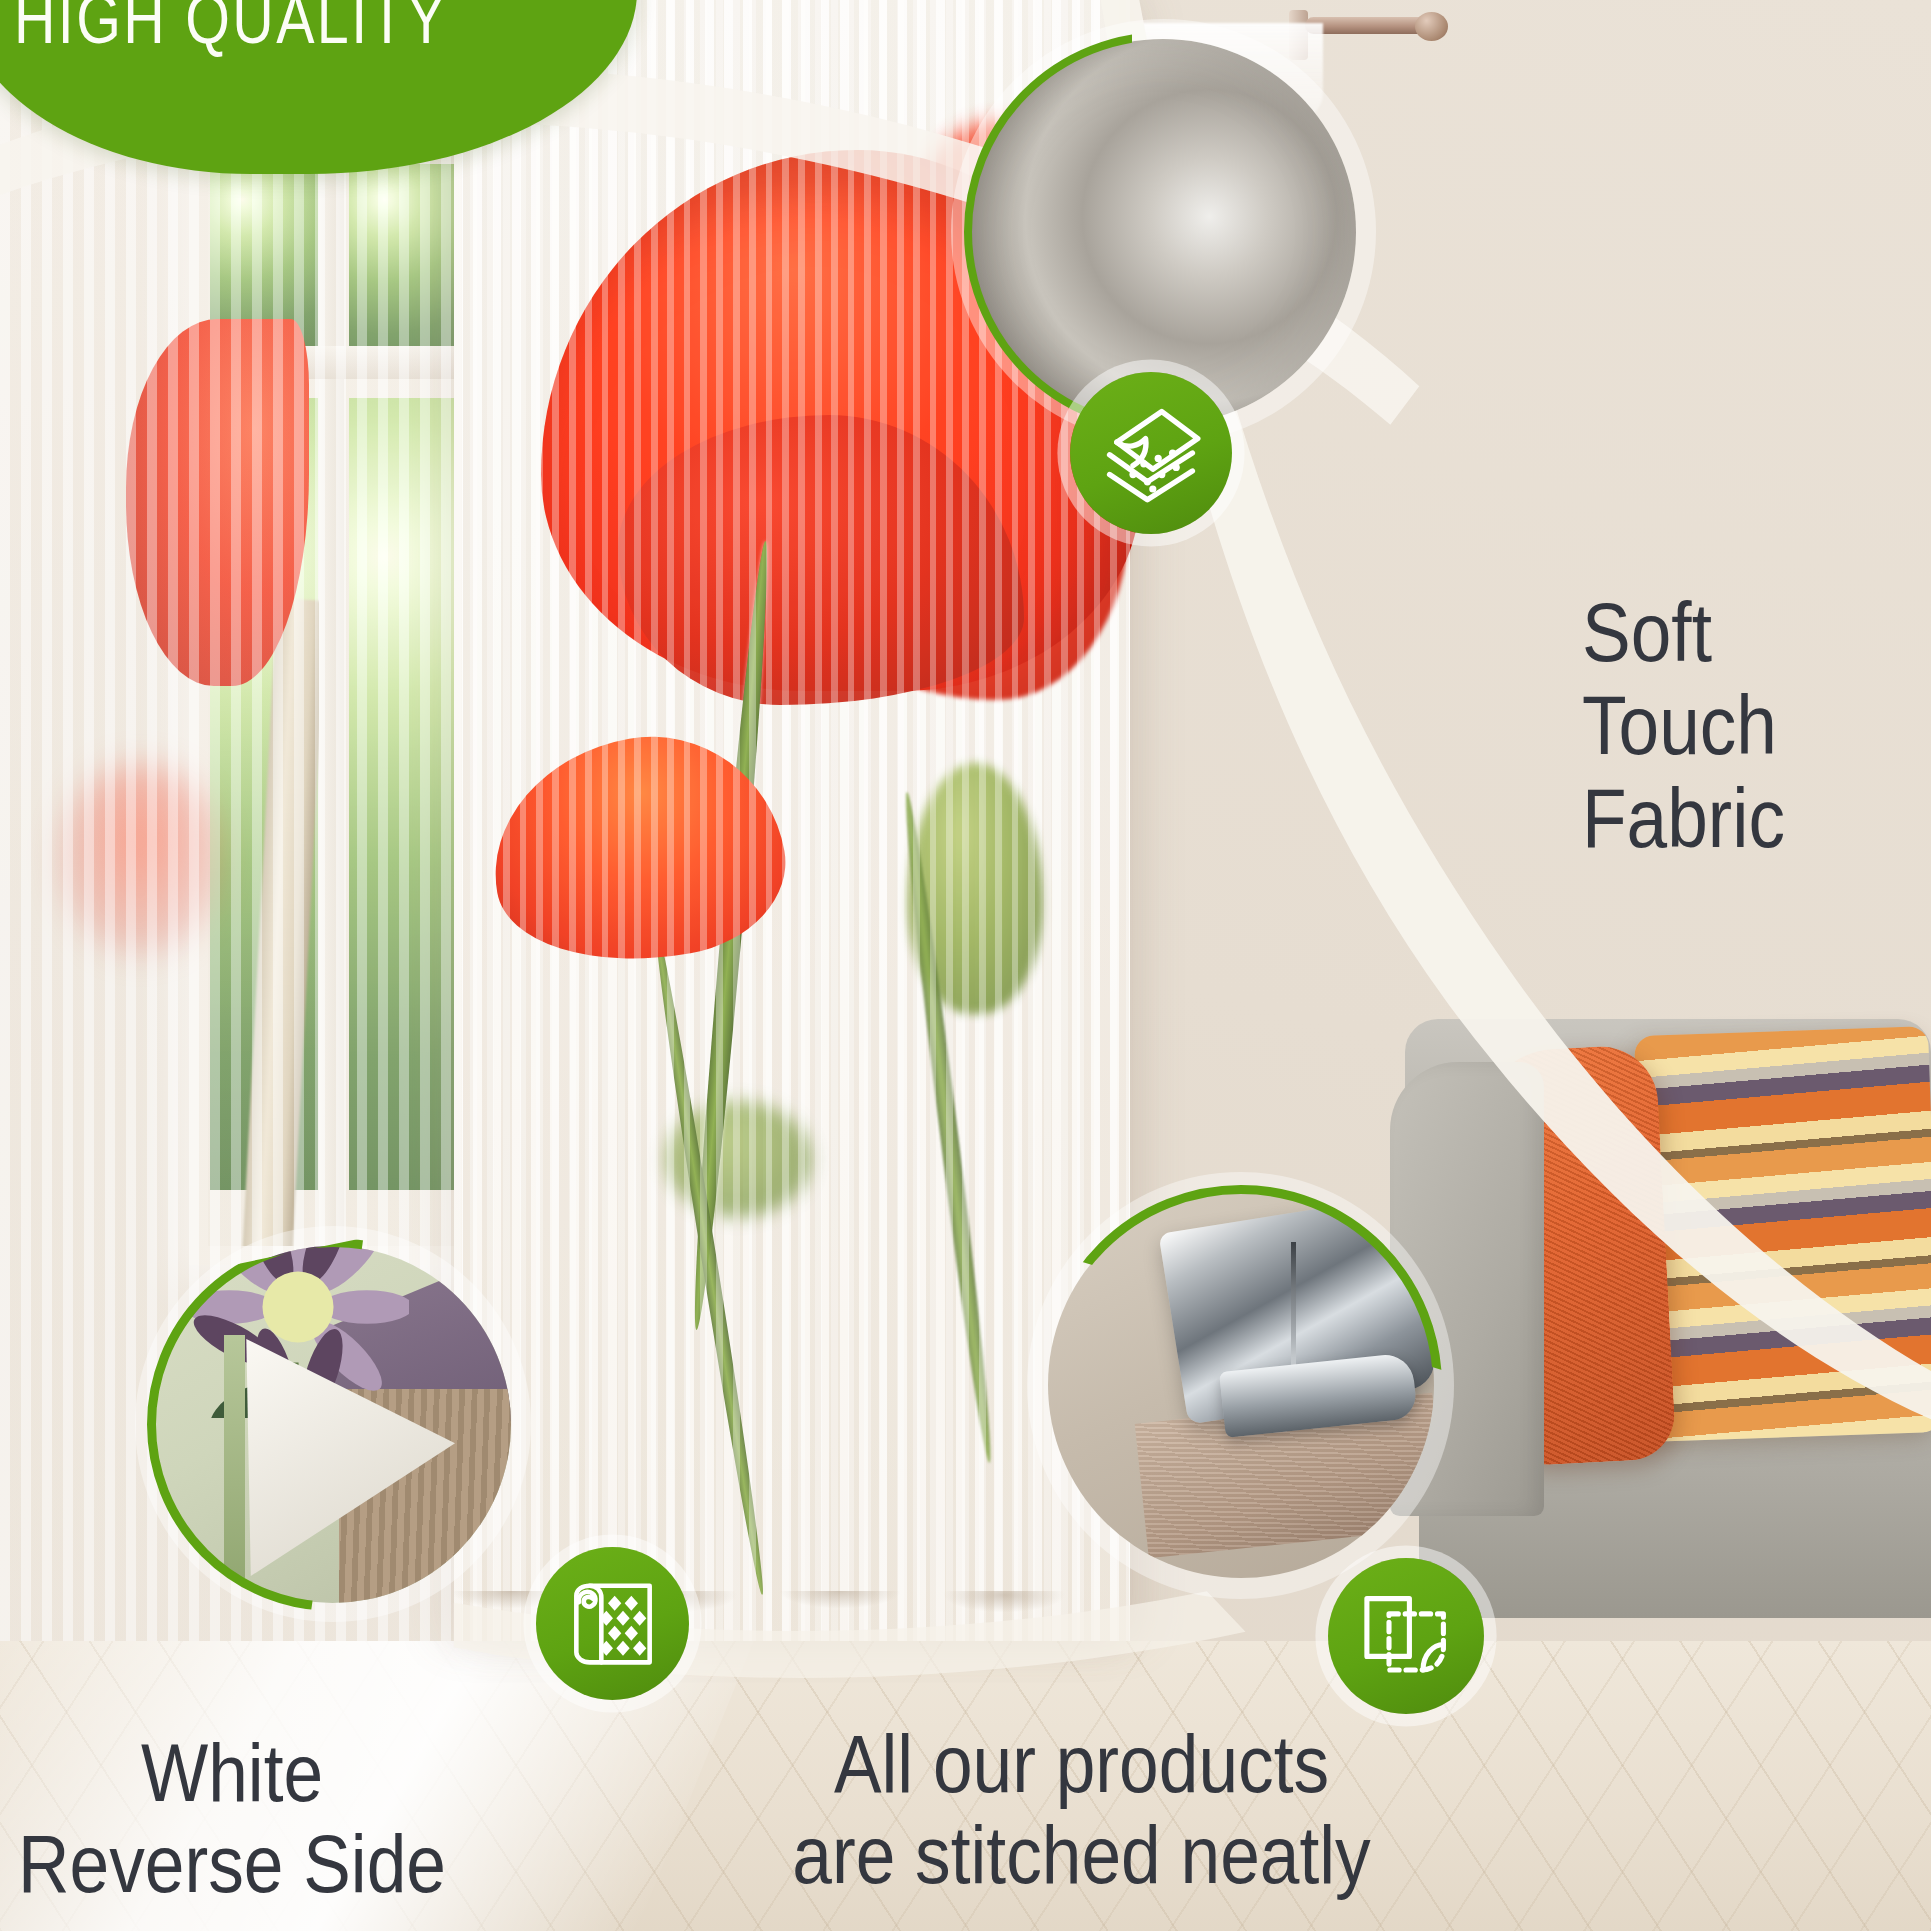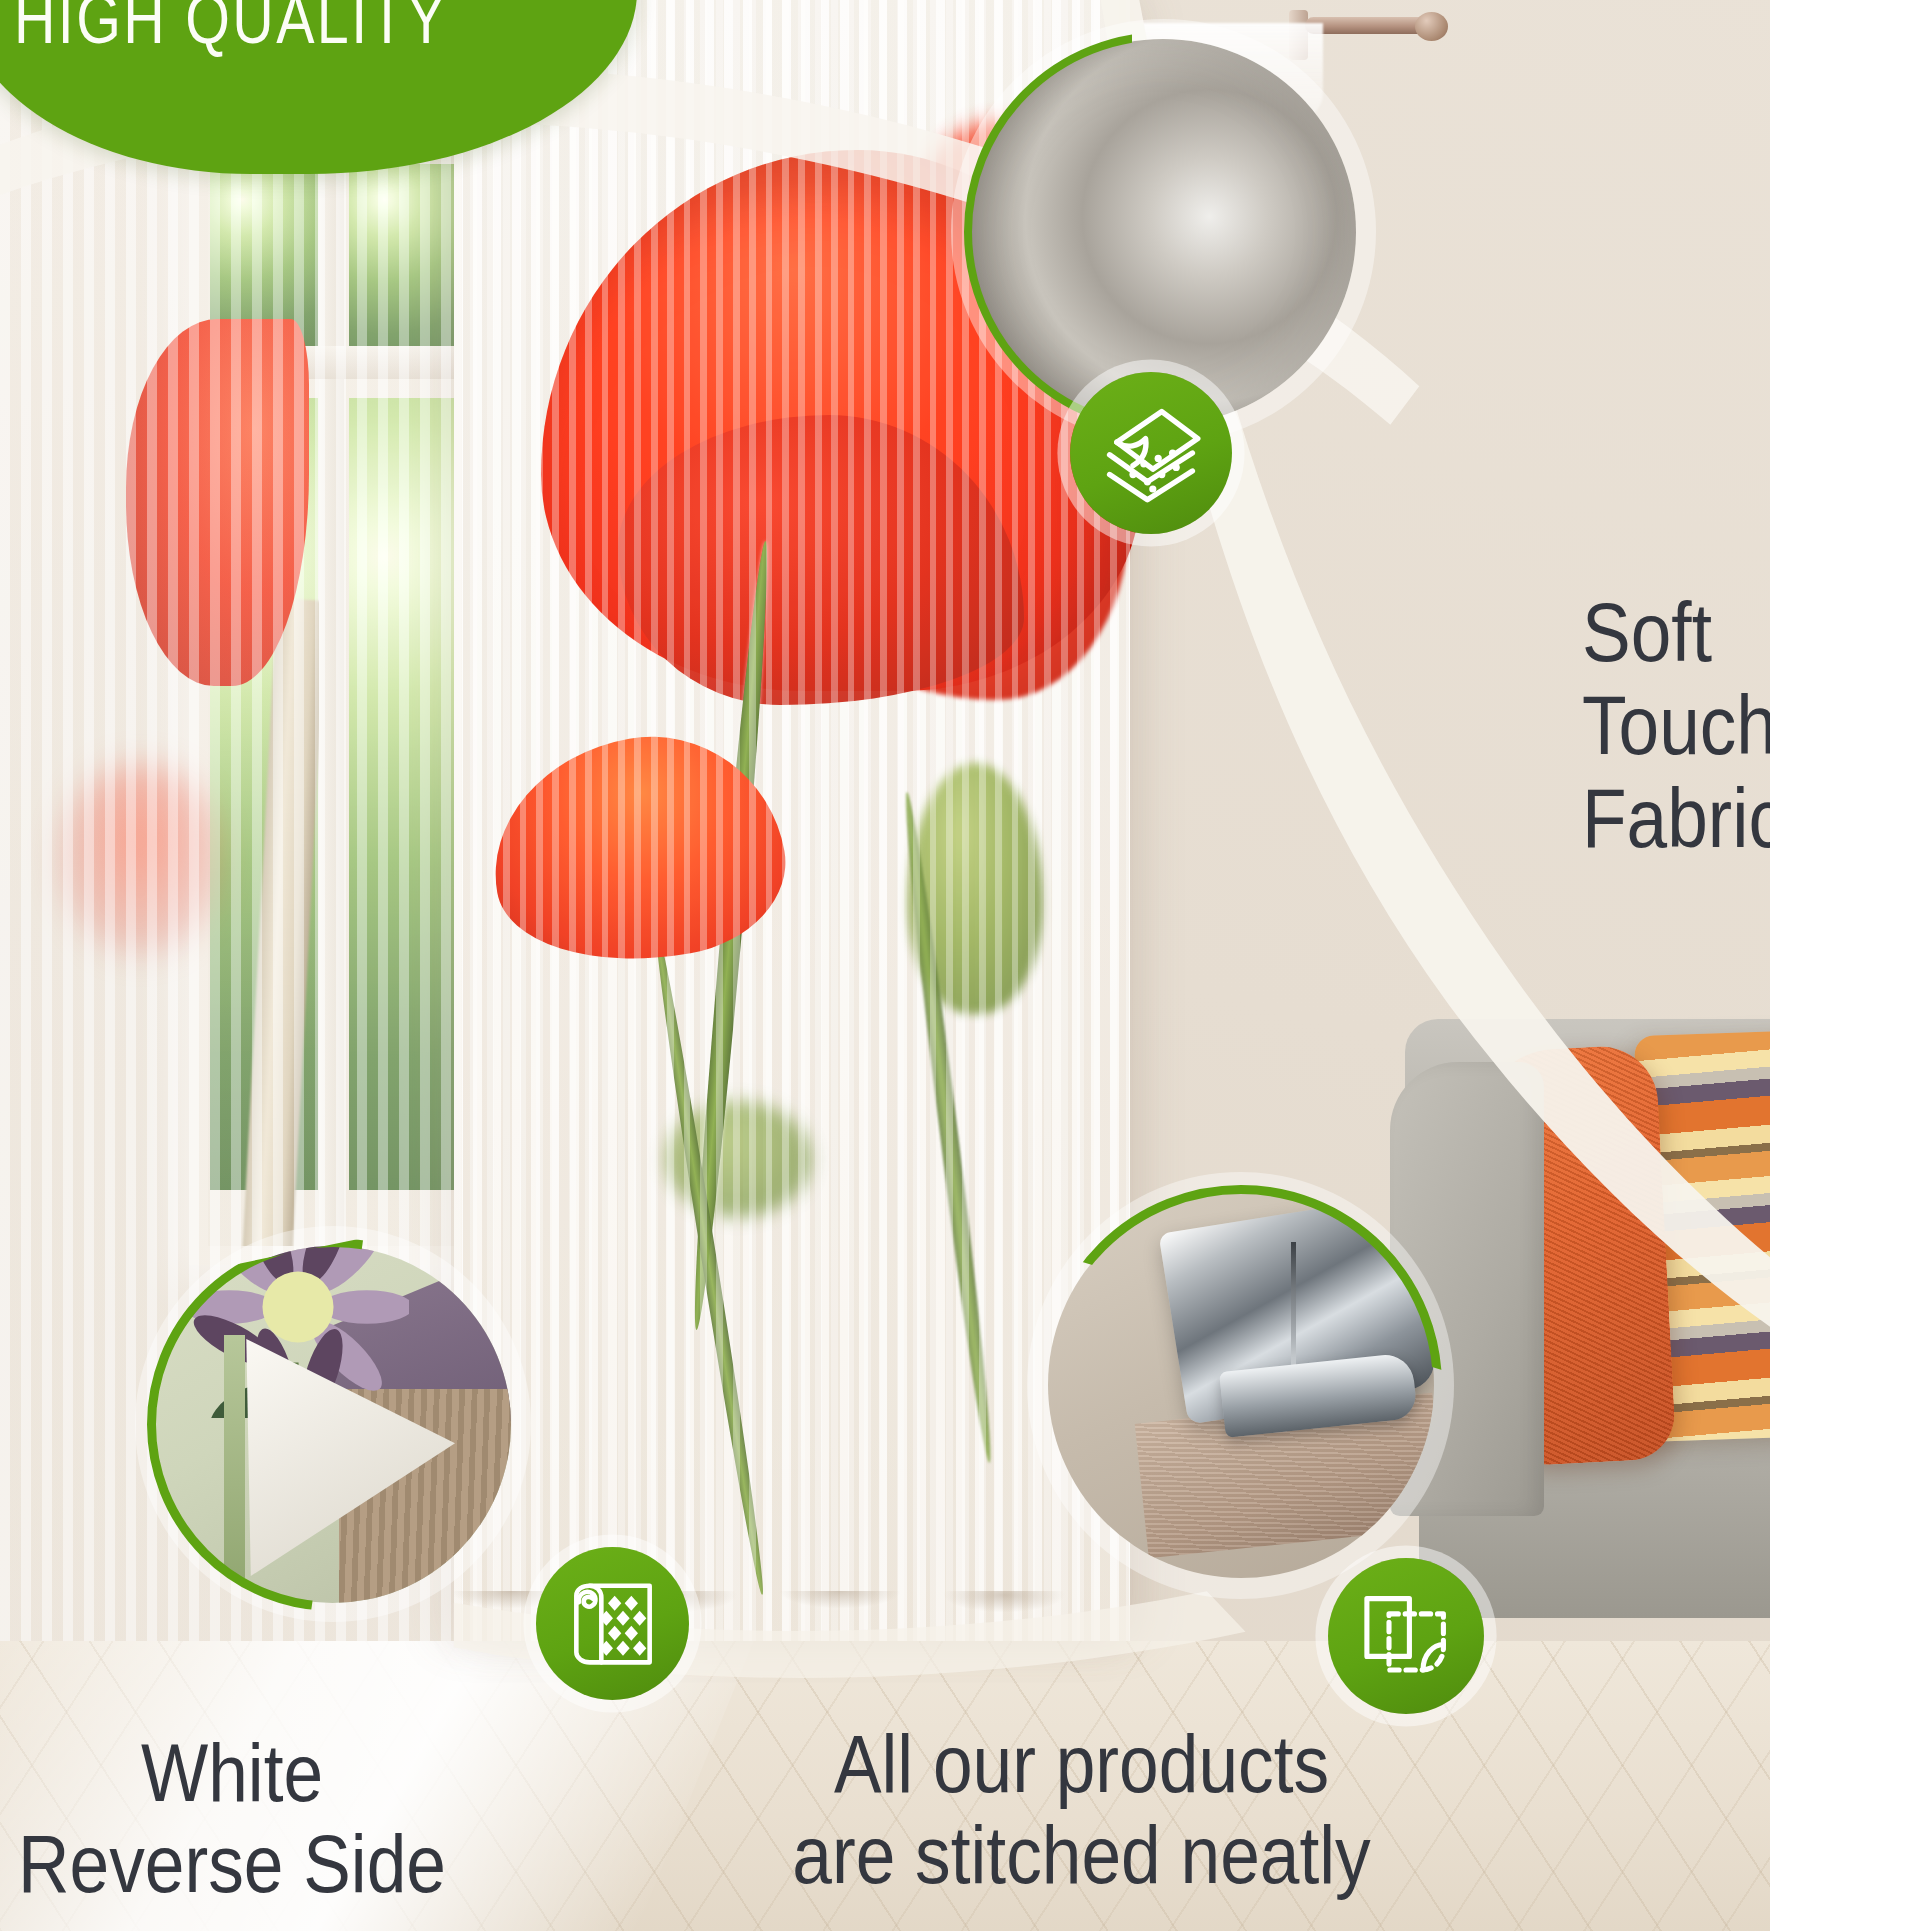--- a/index.html
+++ b/index.html
@@ -1,21 +1,21 @@
 <!DOCTYPE html>
 <html><head>
 <meta charset="utf-8">
 <title>Product Feature Infographic</title>
 <style>
   html,body{margin:0;padding:0;background:#fff;}
   body{font-family:"Liberation Sans", sans-serif;}
 
   #stage{
     position:relative;
-    width:1770px;height:1931px;
+    width:1931px;height:1931px;
     overflow:hidden;
     background:#fca5a5;
   }
 
   
   .layer{position:absolute;}
 
   
   .wall{
     left:0;top:0;width:1931px;height:1931px;

